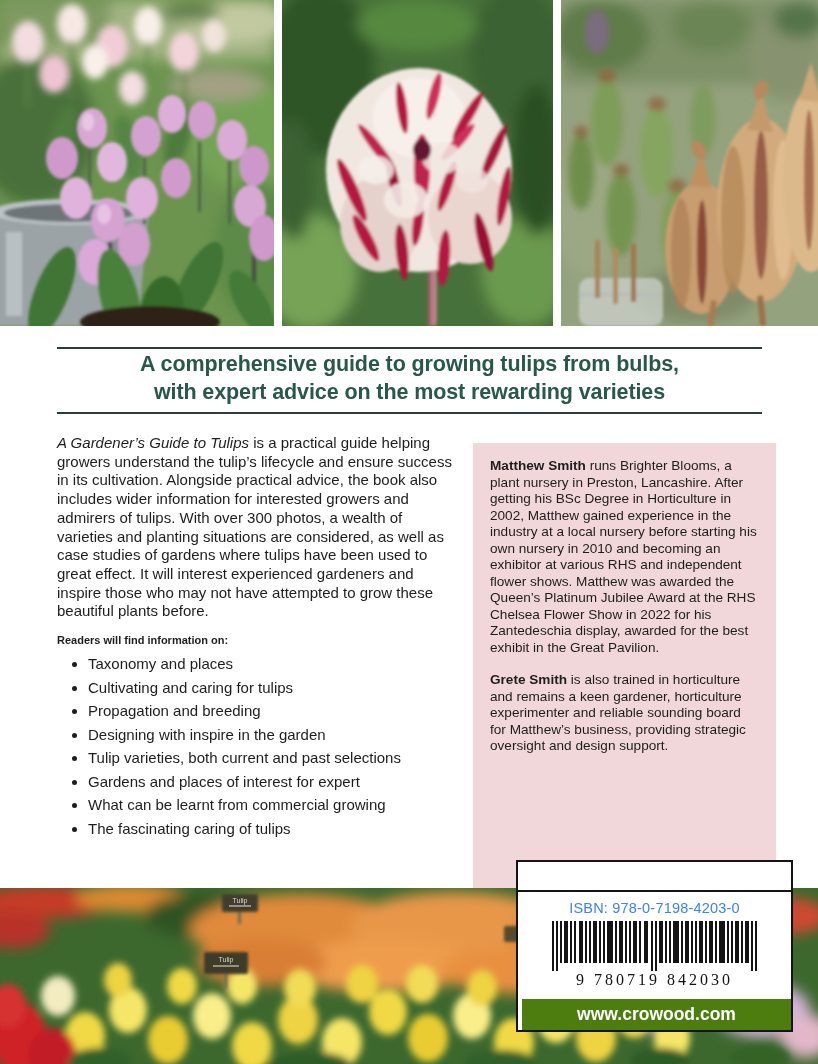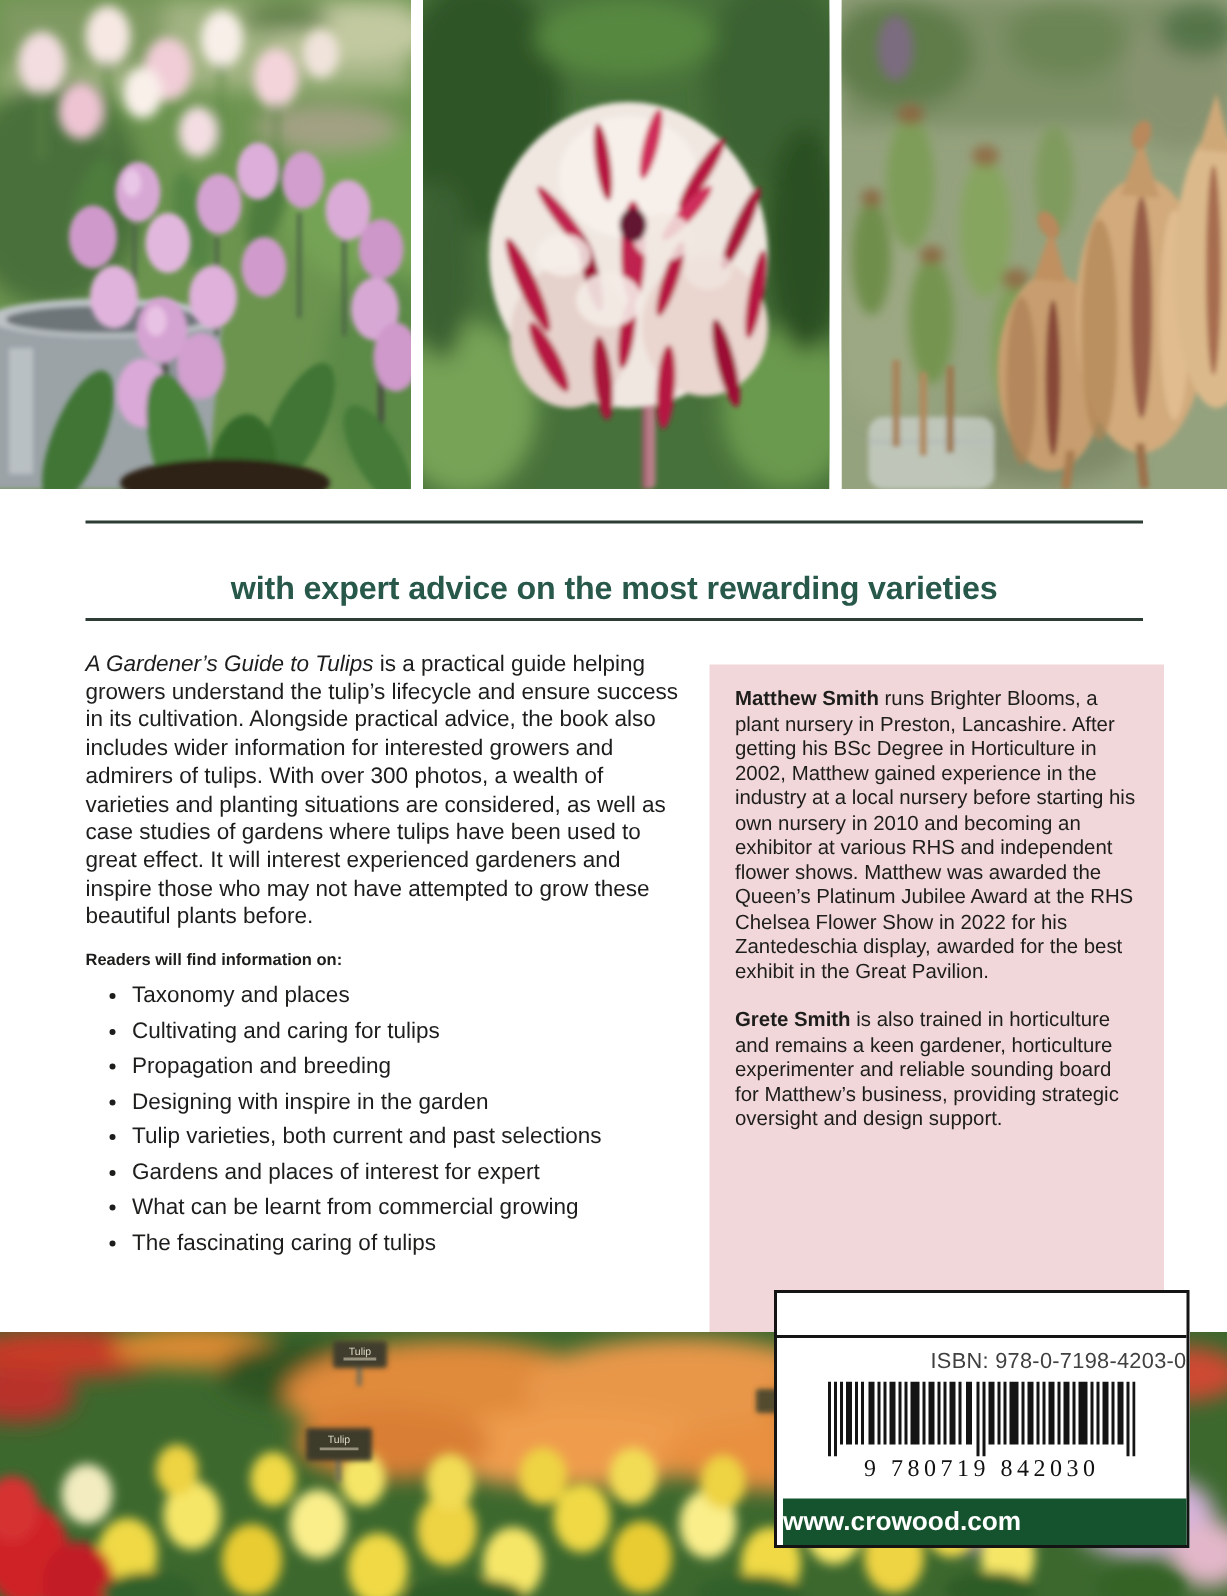--- a/index.html
+++ b/index.html
@@ -30,26 +30,26 @@
     box-sizing:border-box;background:#f2d7da;padding:15px 17px;color:#1d1d1b;
   }
   .author-box p{margin:0 0 16px 0;font-size:13.6px;line-height:16.5px;}
   .author-box p:last-child{margin:0;}
   #fieldPhoto{position:absolute;left:0;top:888px;}
   .barcode-box{
     position:absolute;left:516px;top:860px;width:277px;height:172px;
     box-sizing:border-box;background:#ffffff;border:2px solid #141414;z-index:5;
   }
   .price-strip{height:28px;border-bottom:2px solid #141414;}
-  .isbn{margin-top:8px;text-align:right;font-size:14.5px;color:#404040;letter-spacing:0.2px;}
+  .isbn{margin-top:8px;text-align:center;font-size:14.5px;color:#3b82f6;letter-spacing:0.2px;}
   .bars{display:block;margin:5px auto 0 auto;}
   .digits{text-align:center;font-size:16px;letter-spacing:3px;color:#111;margin-top:0;font-family:Liberation Serif, serif;}
   .site-bar{
-    position:absolute;left:4px;right:0;bottom:0;height:31px;background:#14532d;
-    color:#fff;font-weight:bold;font-size:17.5px;line-height:31px;
+    position:absolute;left:4px;right:0;bottom:0;height:31px;background:#4d7c0f;
+    color:#fff;font-weight:bold;font-size:17.5px;text-align:center;line-height:31px;
   }
   .lbl{font-size:7px;fill:#ddd9c4;text-anchor:middle;font-family:"Liberation Sans",sans-serif;}
 </style>
 </head>
 <body>
 
 <svg width="0" height="0" style="position:absolute" aria-hidden="true">
   <defs>
     <filter id="bA" x="-40%" y="-40%" width="180%" height="180%">
         <feGaussianBlur stdDeviation="7"></feGaussianBlur>
@@ -227,21 +227,21 @@
       <polygon points="238,100 250,62 260,102" fill="#cfa878"></polygon>
       <ellipse cx="138" cy="150" rx="6" ry="10" fill="#b9885c" transform="rotate(-30 138 150)"></ellipse>
       <ellipse cx="200" cy="90" rx="6" ry="10" fill="#b9885c" transform="rotate(20 200 90)"></ellipse>
       <rect x="150" y="300" width="6" height="26" fill="#a87c50" transform="rotate(8 150 300)"></rect>
       <rect x="196" y="296" width="6" height="30" fill="#9c7048" transform="rotate(-6 196 296)"></rect>
     </g>
   </svg>
 
   <div id="ruleTop" class="rule"></div>
   <h1 class="headline">
-    <br>
+    <span>A comprehensive guide to growing tulips from bulbs,</span><br>
     <span>with expert advice on the most rewarding varieties</span>
   </h1>
   <div id="ruleBottom" class="rule"></div>
 
   <div class="left-col">
     <p class="intro"><em>A Gardener’s Guide to Tulips</em><span> is a practical guide helping growers understand the tulip’s lifecycle and ensure success in its cultivation. Alongside practical advice, the book also includes wider information for interested growers and admirers of tulips. With over 300 photos, a wealth of varieties and planting situations are considered, as well as case studies of gardens where tulips have been used to great effect. It will interest experienced gardeners and inspire those who may not have attempted to grow these beautiful plants before.</span></p>
     <p class="readers-heading">Readers will find information on:</p>
     <ul class="bullets">
       <li>Taxonomy and places</li>
       <li>Cultivating and caring for tulips</li>

